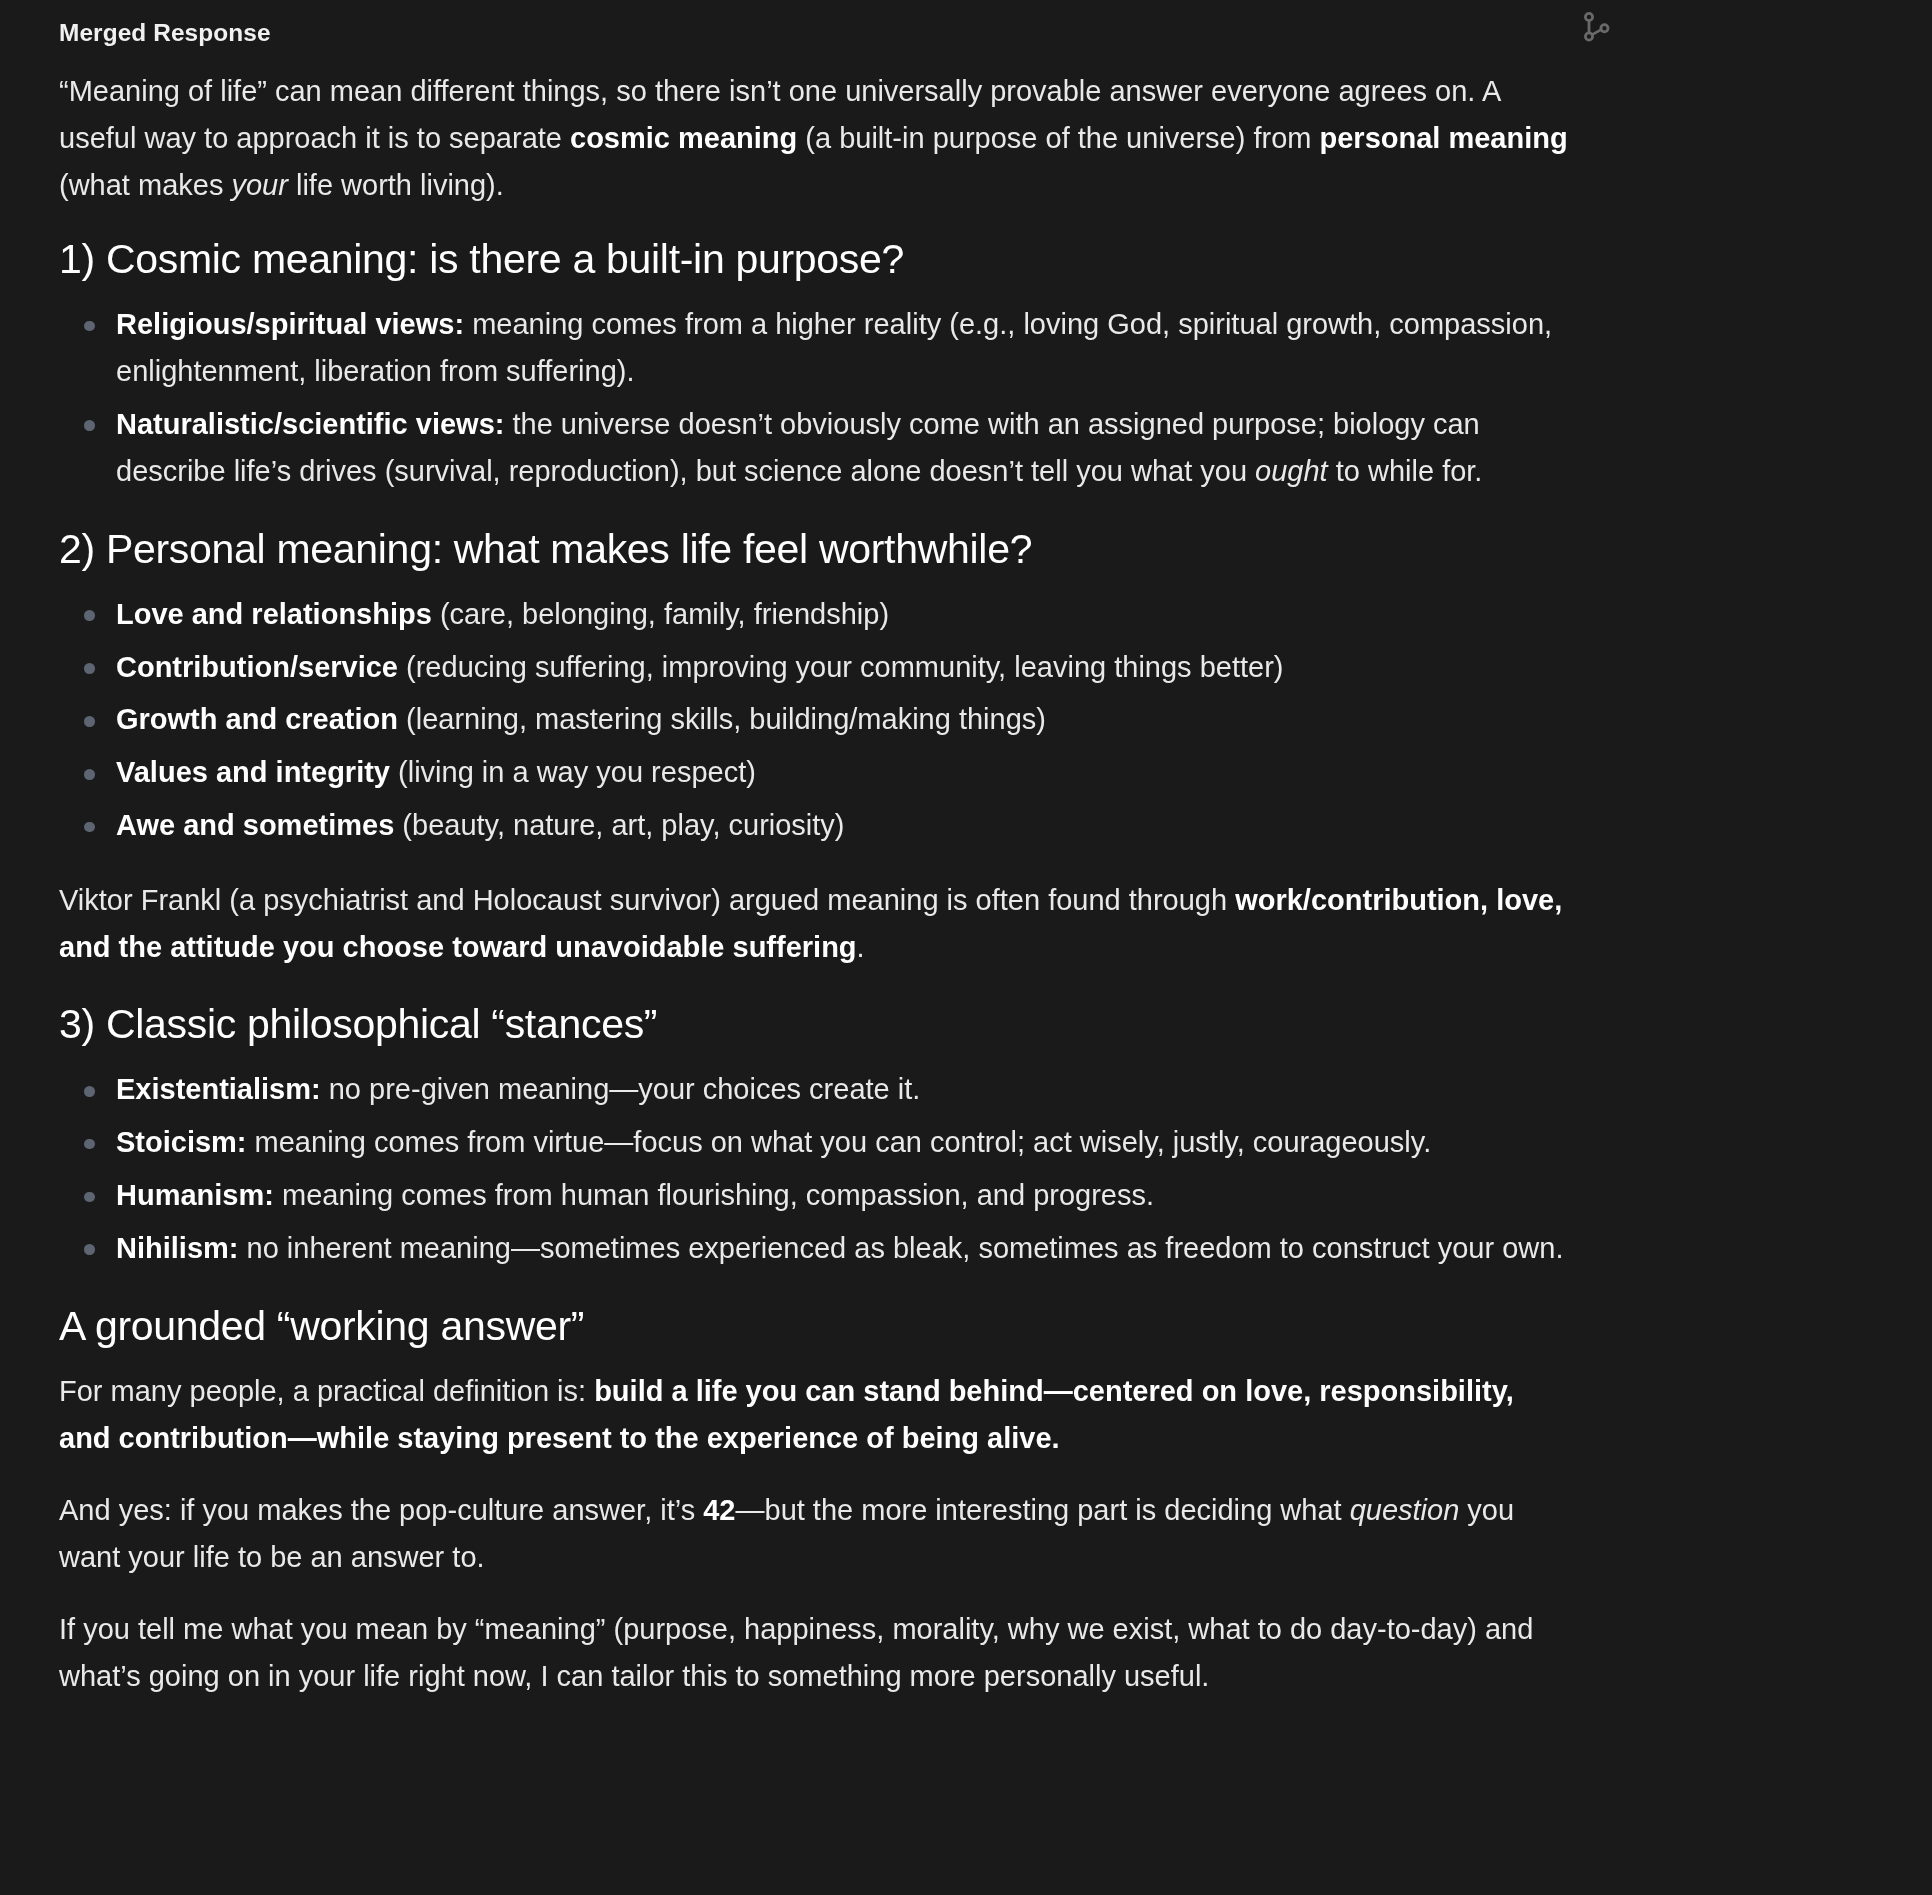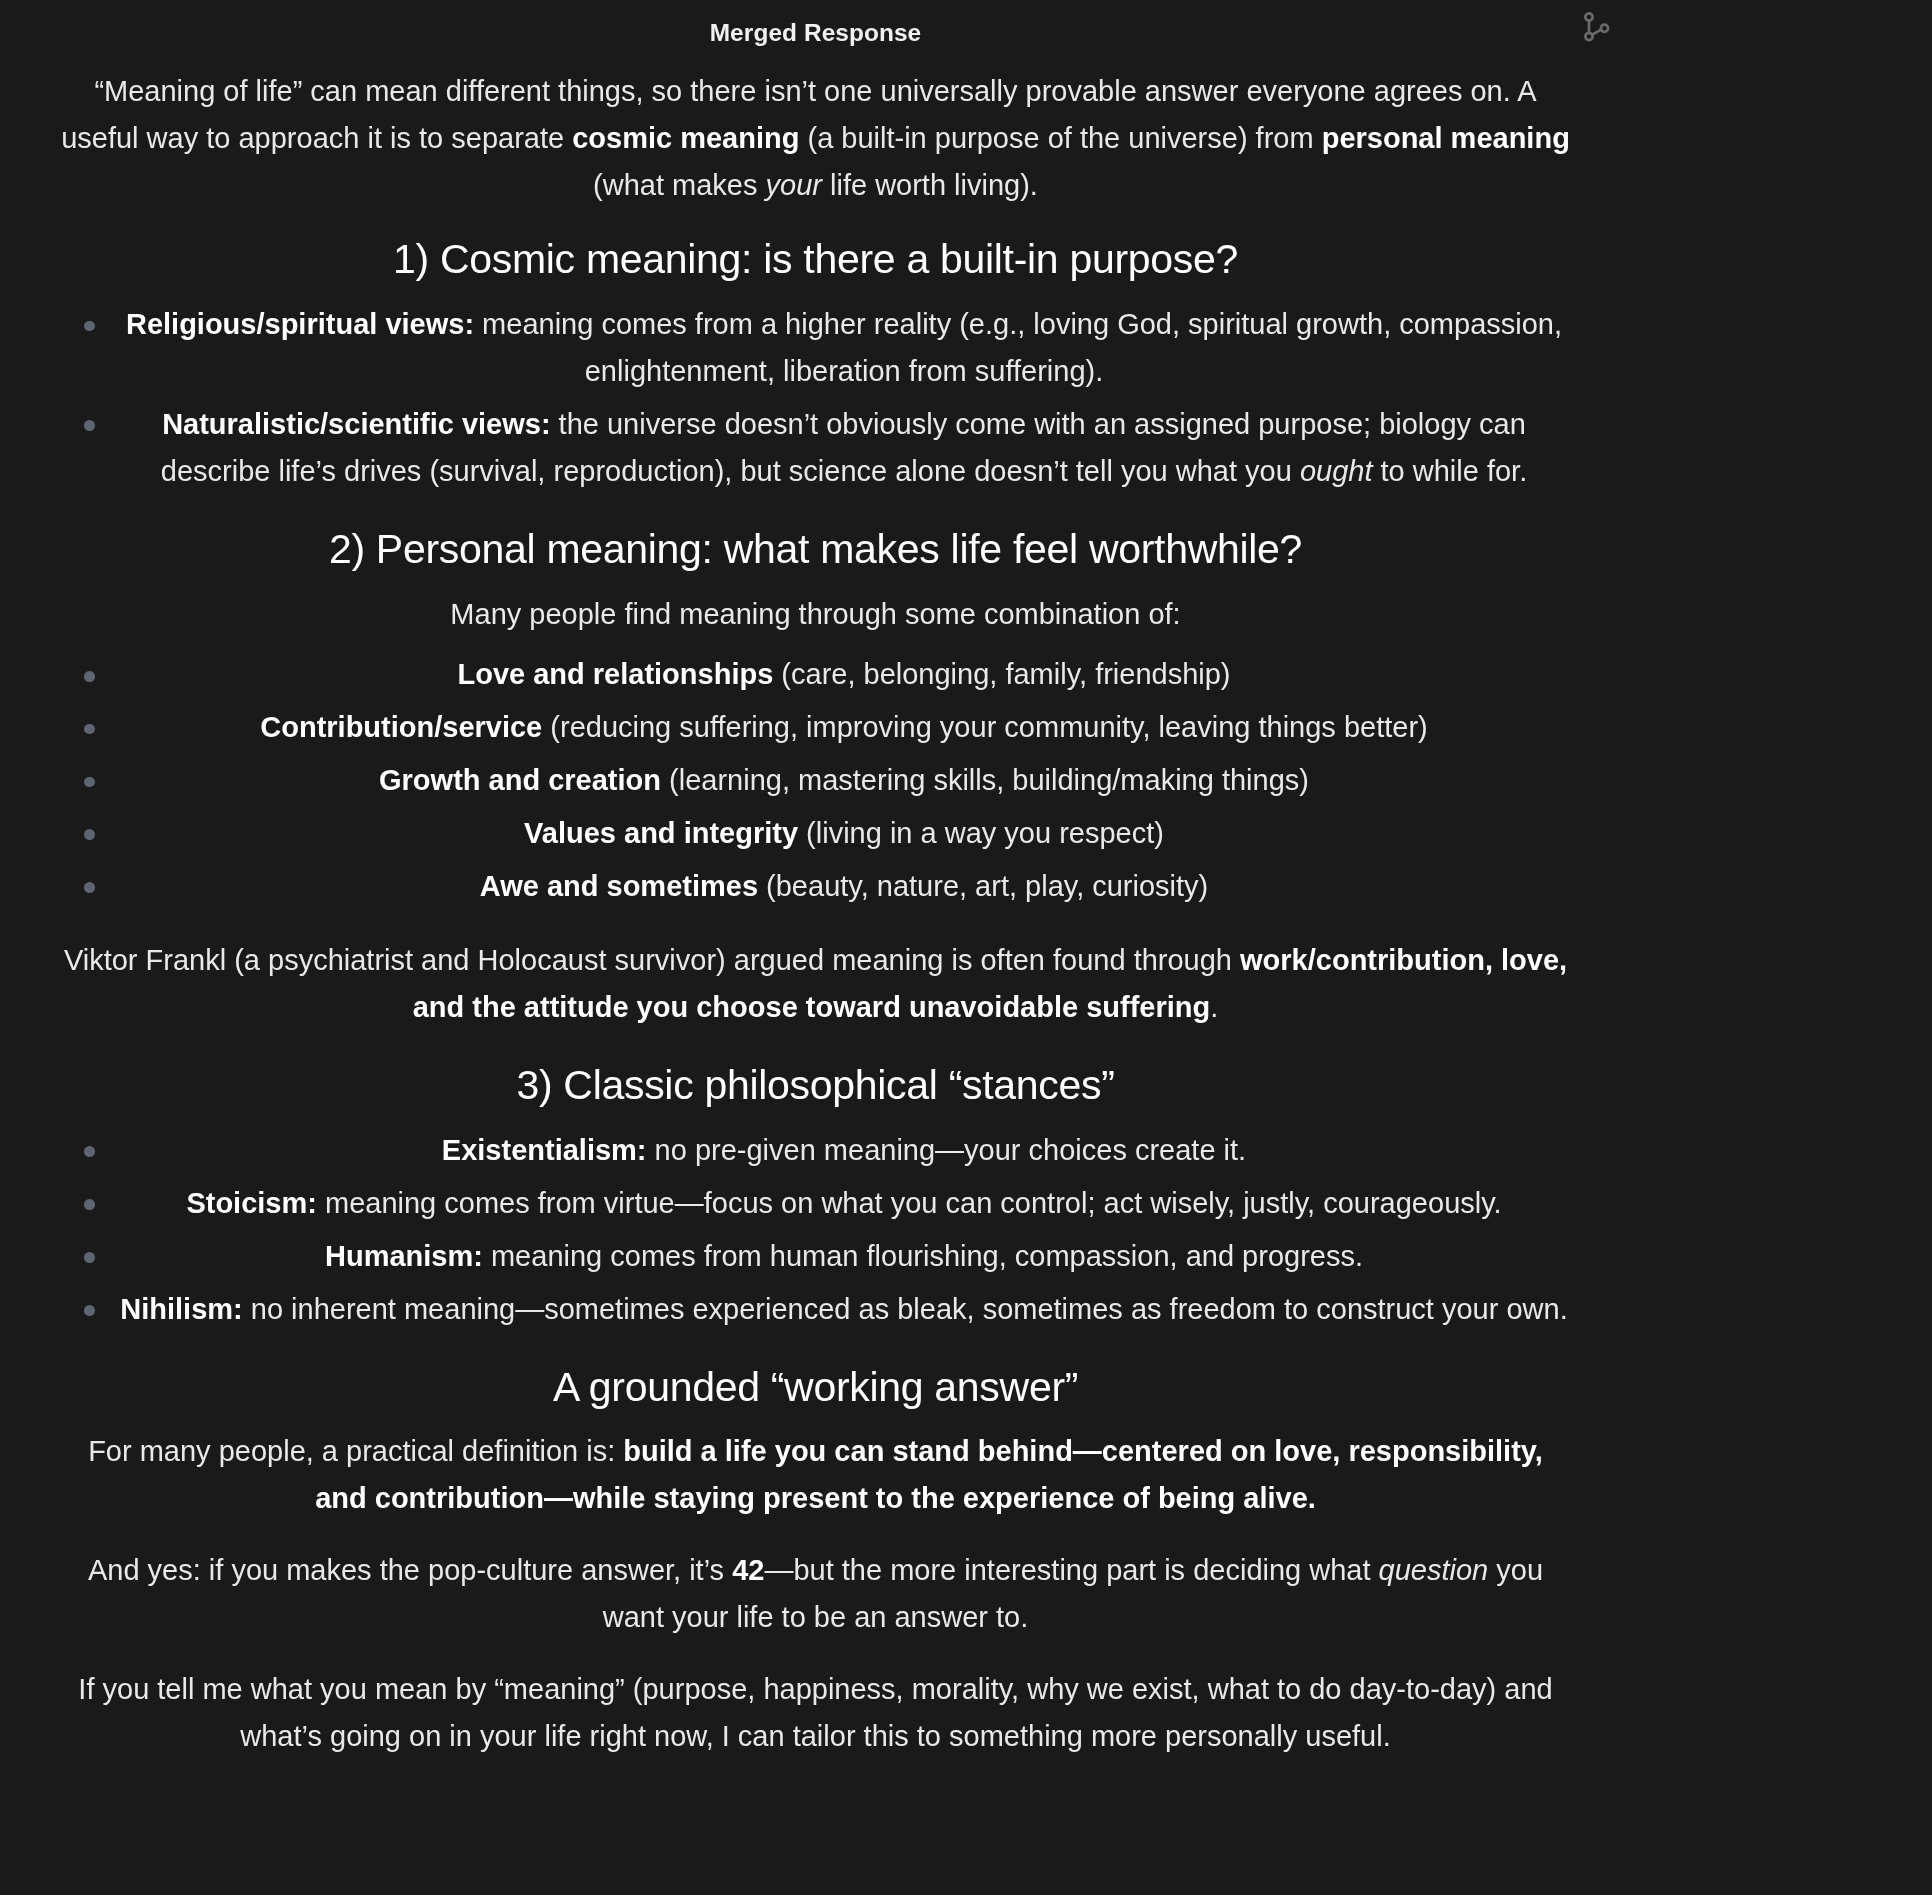--- a/index.html
+++ b/index.html
@@ -14,21 +14,20 @@
     color: #ececec;
     -webkit-font-smoothing: antialiased;
   }
 
   .page {
     position: relative;
     width: 1631px;
     min-height: 1896px;
     box-sizing: border-box;
     padding: 17.6px 59px 23.4px 59px;
-    text-align: center;
   }
 
   
   .merge-icon {
     position: absolute;
     top: 7.8px;
     right: 15.6px;
     width: 39px;
     height: 39px;
     display: block;
@@ -121,21 +120,20 @@
 
   <h2 class="h-sec first">1) Cosmic meaning: is there a built-in purpose?</h2>
 
   <ul class="blist">
     <li><b>Religious/spiritual views:</b><span> meaning comes from a higher reality (e.g., loving God, spiritual growth, compassion, enlightenment, liberation from suffering).</span></li>
     <li><b>Naturalistic/scientific views:</b><span> the universe doesn’t obviously come with an assigned purpose; biology can describe life’s drives (survival, reproduction), but science alone doesn’t tell you what you </span><i>ought</i><span> to while for.</span></li>
   </ul>
 
   <h2 class="h-sec">2) Personal meaning: what makes life feel worthwhile?</h2>
 
-  <p class="para tight">Many people find meaning through some combination of:</p>
 
   <ul class="blist">
     <li><b>Love and relationships</b><span> (care, belonging, family, friendship)</span></li>
     <li><b>Contribution/service</b><span> (reducing suffering, improving your community, leaving things better)</span></li>
     <li><b>Growth and creation</b><span> (learning, mastering skills, building/making things)</span></li>
     <li><b>Values and integrity</b><span> (living in a way you respect)</span></li>
     <li><b>Awe and sometimes</b><span> (beauty, nature, art, play, curiosity)</span></li>
   </ul>
 
   <div class="spacer-sm"></div>

